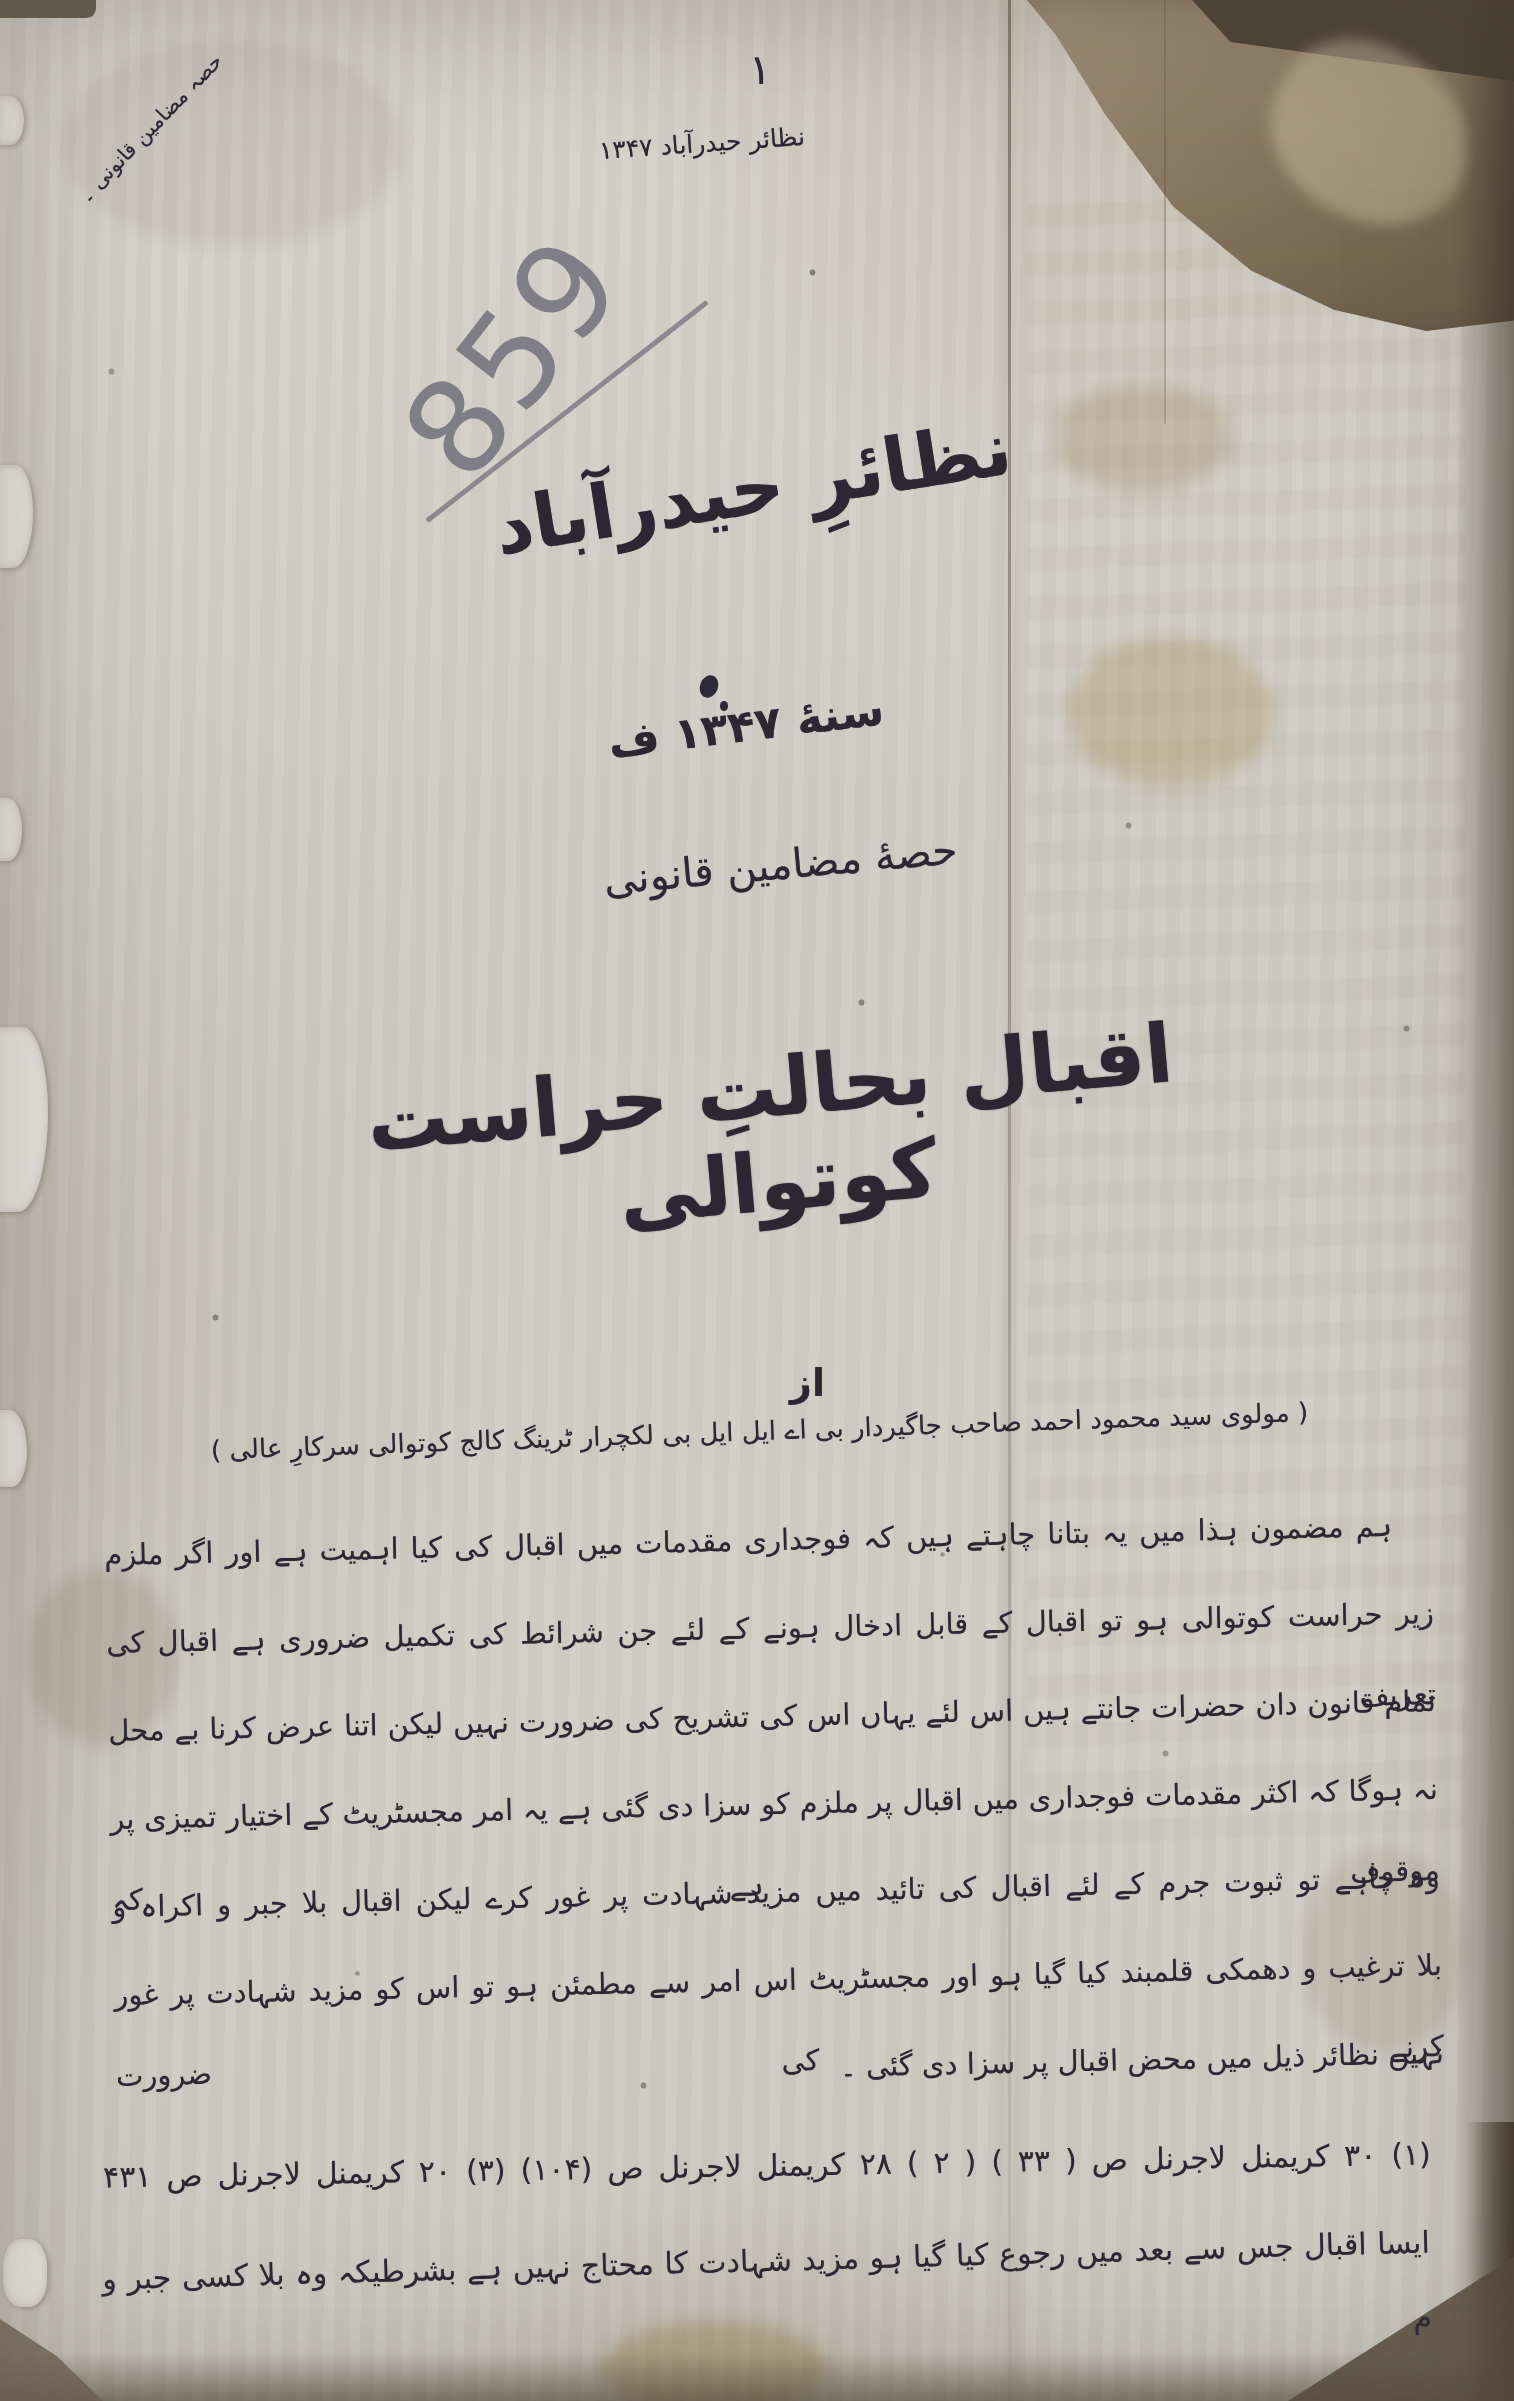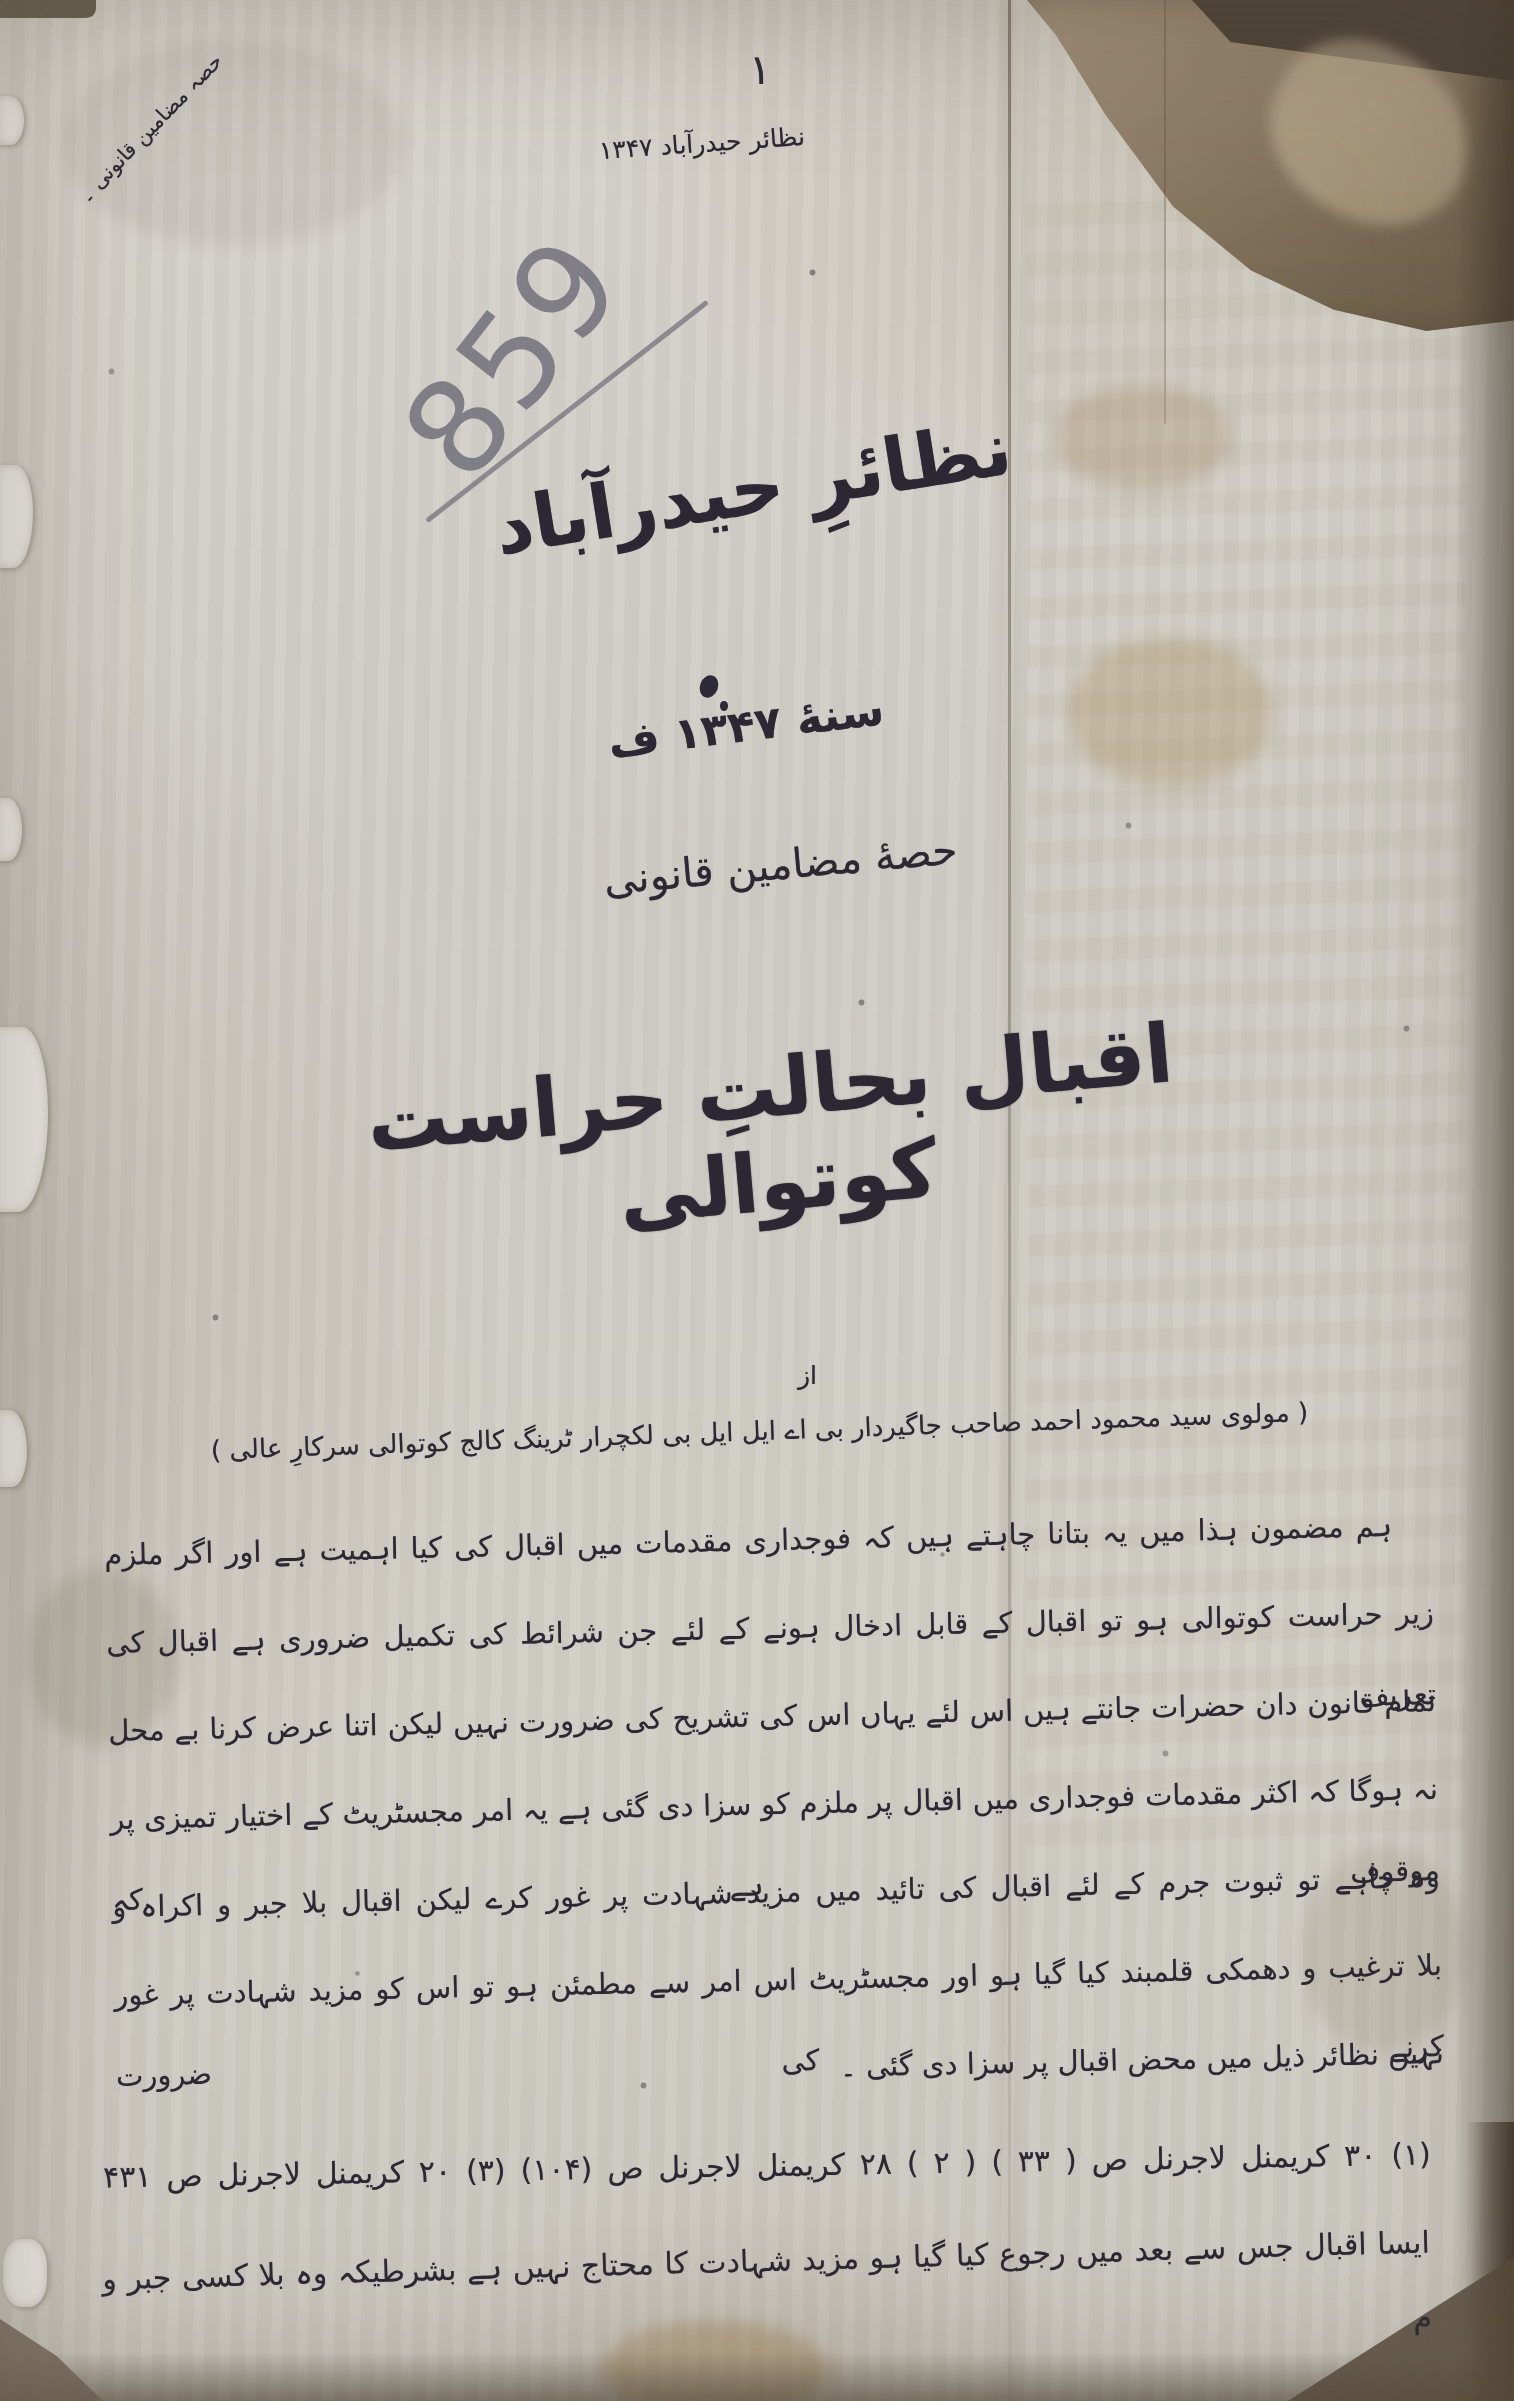--- a/index.html
+++ b/index.html
@@ -106,21 +106,21 @@
   <div class="abs" style="left:700px;top:675px;width:18px;height:23px;background:#2d2a38;border-radius:50%;transform:rotate(20deg);"></div>
   <div class="abs" style="left:720px;top:701px;width:8.2px;height:9.6px;background:#2d2a38;border-radius:50%;"></div>
 
   <div class="abs txt center" style="left:568px;top:700px;width:356px;font-size:44px;font-weight:bold;transform:rotate(-7deg);">سنۀ ۱۳۴۷ ف</div>
 
   <div class="abs txt center" style="left:582px;top:841px;width:397px;font-size:41px;transform:rotate(-5deg);">حصۀ مضامین قانونی</div>
 
   <div class="abs txt center" style="left:281px;top:1041px;width:986px;font-size:81px;font-weight:bold;transform:rotate(-5deg);
               text-shadow:0 0 1.4px rgba(35,32,45,.7);">اقبال بحالتِ حراست کوتوالی</div>
 
-  <div class="abs txt center" style="left:746px;top:1361px;width:123px;font-size:25px;">از</div>
+  <div class="abs txt center" style="left:746px;top:1361px;width:123px;font-size:38px;font-weight:bold;">از</div>
 
   <div class="abs txt center" style="left:164px;top:1416px;width:1191px;font-size:26px;transform:rotate(-2deg);white-space:nowrap;">( مولوی سید محمود احمد صاحب جاگیردار بی اے ایل ایل بی لکچرار ٹرینگ کالج کوتوالی سرکارِ عالی )</div>
 
   <div id="body-block" class="abs txt">
     <div class="bline first">ہم مضمون ہذا میں یہ بتانا چاہتے ہیں کہ فوجداری مقدمات میں اقبال کی کیا اہمیت ہے اور اگر ملزم</div>
     <div class="bline">زیر حراست کوتوالی ہو تو اقبال کے قابل ادخال ہونے کے لئے جن شرائط کی تکمیل ضروری ہے اقبال کی تعریف</div>
     <div class="bline">تمام قانون دان حضرات جانتے ہیں اس لئے یہاں اس کی تشریح کی ضرورت نہیں لیکن اتنا عرض کرنا بے محل</div>
     <div class="bline">نہ ہوگا کہ اکثر مقدمات فوجداری میں اقبال پر ملزم کو سزا دی گئی ہے یہ امر مجسٹریٹ کے اختیار تمیزی پر موقوف ہے کہ</div>
     <div class="bline">وہ چاہے تو ثبوت جرم کے لئے اقبال کی تائید میں مزید شہادت پر غور کرے لیکن اقبال بلا جبر و اکراہ و</div>
     <div class="bline">بلا ترغیب و دھمکی قلمبند کیا گیا ہو اور مجسٹریٹ اس امر سے مطمئن ہو تو اس کو مزید شہادت پر غور کرنے کی ضرورت</div>

